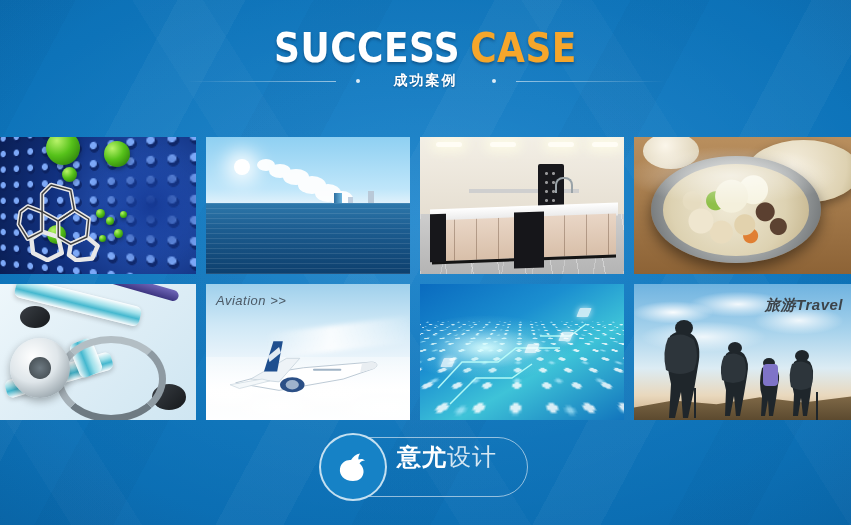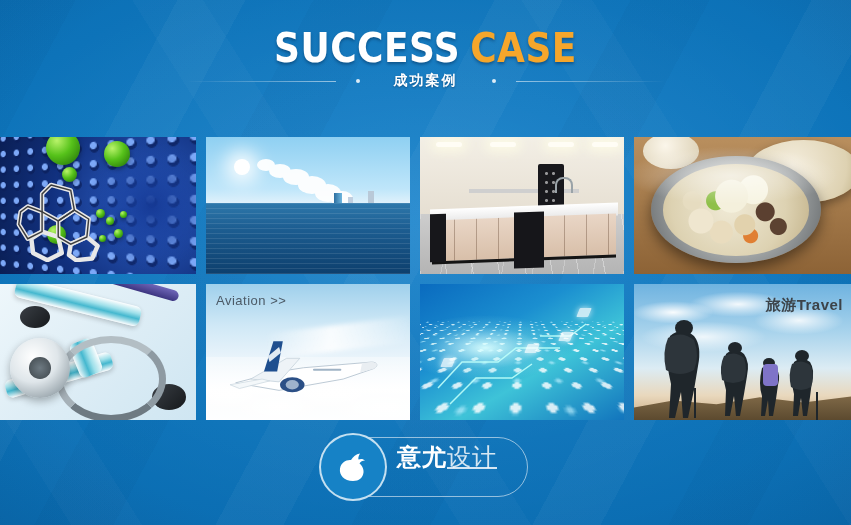--- a/index.html
+++ b/index.html
@@ -80,21 +80,21 @@
   #tagline {
     position:absolute; left:0; top:101px; width:851px;
     text-align:center; color:#ffffff;
     font-size:17px; font-weight:bold; letter-spacing:1.6px;
     white-space:nowrap;
     text-shadow:0 1px 2px rgba(0,40,78,0.5);
   }
 
   
   #grid { position:absolute; left:0; top:137px; width:851px; height:283px; z-index:4; }
-  .cell { position:absolute; overflow:hidden; background:#fca5a5; }
+  .cell { position:absolute; overflow:hidden; background:#fca5a5;font-style:italic; }
   .cell .art { position:absolute; inset:0; }
   .cell .cap {
     position:absolute; z-index:6; white-space:nowrap;
     font-size:12px; color:#3a3a3a; letter-spacing:0.5px;
   }
 
   
   .nano { background:radial-gradient(circle at 75% 50%, #2f62c9 0%, #11307e 60%, #0a1f55 100%); }
   .nano .dotgrid {
     position:absolute; inset:0;
@@ -272,21 +272,21 @@
   }
   #logo-mark {
     position:absolute; left:-4px; top:-4px; width:68px; height:68px; border-radius:50%;
     background:#1682c6; border:2px solid rgba(255,255,255,0.75);
     display:flex; align-items:center; justify-content:center;
   }
   #logo-mark svg { width:40px; height:40px; }
   #logo-text { position:absolute; left:74px; top:6px; width:128px; }
   #logo-main { font-size:24px; line-height:28px; white-space:nowrap; letter-spacing:1px; }
   #logo-main .b1 { color:#ffffff; font-weight:bold;text-align:right; }
-  #logo-main .b2 { color:rgba(255,255,255,0.82); font-weight:normal;text-decoration:underline; }
+  #logo-main .b2 { color:rgba(255,255,255,0.82); font-weight:normal; }
   #logo-sub { font-size:13px; font-weight:bold; color:#ffffff; letter-spacing:0.5px; margin-top:3px; white-space:nowrap; }
 </style>
 </head>
 <body>
 
 <div id="bg-wrap">
   <div class="bg-base"></div>
   <div class="bg-diag"></div>
   <div class="bg-diag2"></div>
   <div class="bg-vig"></div>

